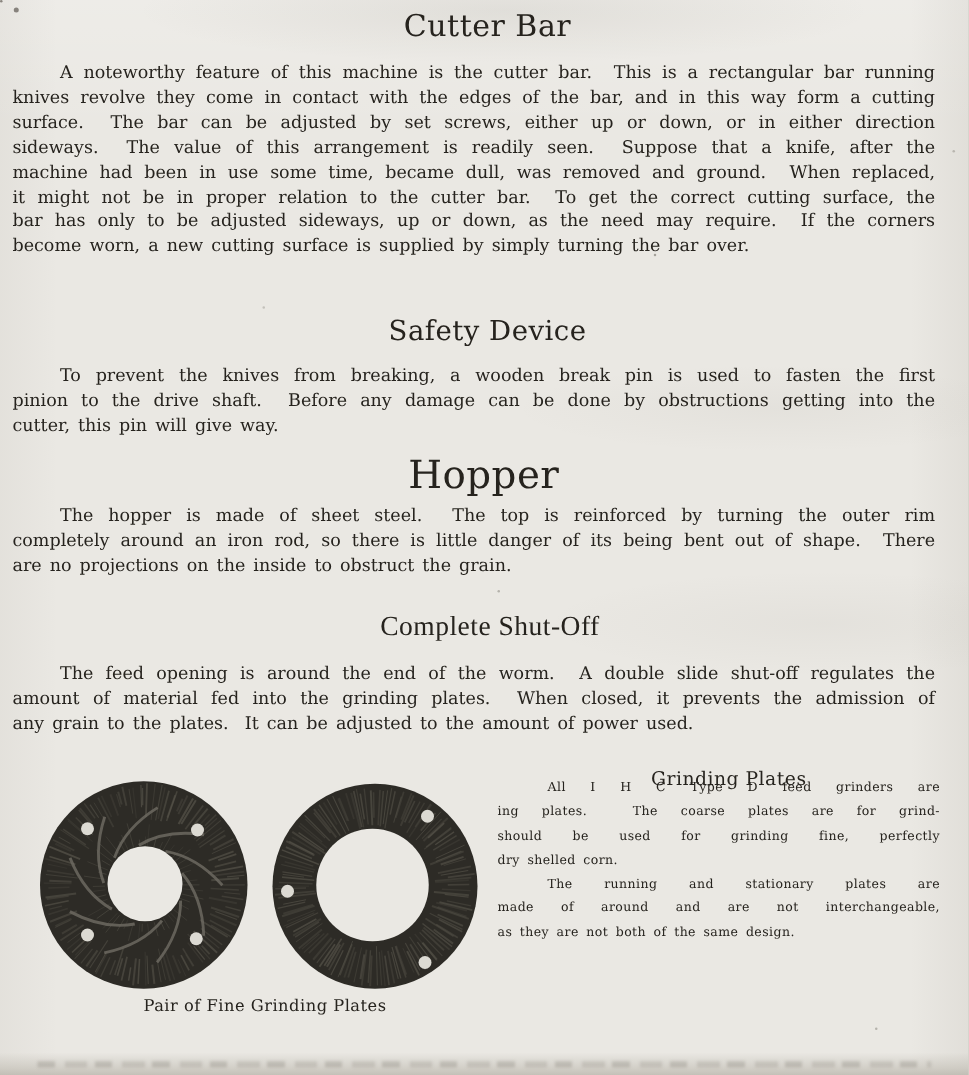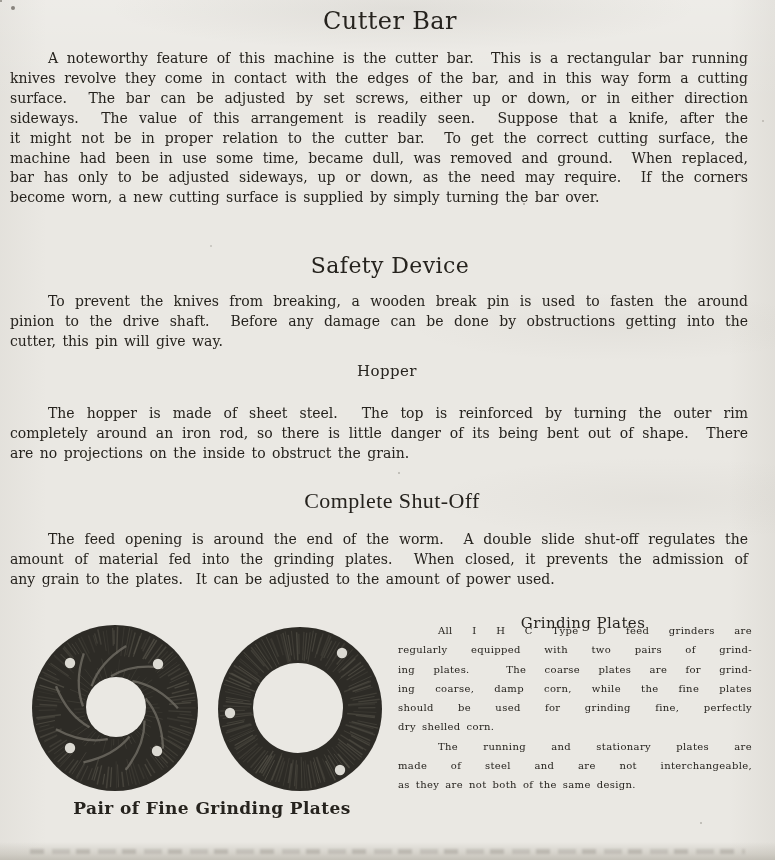--- a/index.html
+++ b/index.html
@@ -34,21 +34,21 @@
   .last{text-align:justify;text-align-last:left;word-spacing:2px;}
   .rcol{
     position:absolute;left:398px;top:621px;width:354px;
     font-size:10px;line-height:19.3px;letter-spacing:0.35px;word-spacing:1.5px;
   }
   .rcol .ind{padding-left:40px;}
   .rcol .last{word-spacing:2.5px;}
   .figure-wrap{position:absolute;left:20px;top:615px;width:370px;height:185px;}
   .fig-caption{
     position:absolute;left:212px;top:798px;transform:translateX(-50%);
-    font-size:17px;font-weight:bold;letter-spacing:0.4px;white-space:nowrap;
+    font-size:13px;font-weight:normal;letter-spacing:0.4px;white-space:nowrap;
   }
   .bolt{fill:#dcdad3;}
   .ghost-bottom{
     position:absolute;left:0;top:842px;width:775px;height:18px;pointer-events:none;
     background:linear-gradient(180deg, rgba(198,194,185,0) 0%, rgba(190,186,176,0.55) 70%, rgba(183,179,169,0.75) 100%);
   }
   .ghost-bottom::after{
     content:"";position:absolute;left:30px;right:30px;top:7px;height:5px;
     background:repeating-linear-gradient(90deg, rgba(95,90,80,0.22) 0 14px, rgba(95,90,80,0) 14px 22px, rgba(95,90,80,0.16) 22px 40px, rgba(95,90,80,0) 40px 46px);
     filter:blur(1.2px);
@@ -72,34 +72,34 @@
 <div class="page">
 
   <div class="speckles"></div>
 
   <div class="heading" style="left:390px;top:8px;font-size:24px;">Cutter Bar</div>
   <div class="para" style="top:49px;">
     <div class="jl ind">A noteworthy feature of this machine is the cutter bar.&nbsp; This is a rectangular bar running</div>
     <div class="jl">knives revolve they come in contact with the edges of the bar, and in this way form a cutting</div>
     <div class="jl">surface.&nbsp; The bar can be adjusted by set screws, either up or down, or in either direction</div>
     <div class="jl">sideways.&nbsp; The value of this arrangement is readily seen.&nbsp; Suppose that a knife, after the</div>
+    <div class="jl">machine had been in use some time, became dull, was removed and ground.&nbsp; When replaced,</div>
     <div class="jl">it might not be in proper relation to the cutter bar.&nbsp; To get the correct cutting surface, the</div>
-    <div class="jl">machine had been in use some time, became dull, was removed and ground.&nbsp; When replaced,</div>
     <div class="jl">bar has only to be adjusted sideways, up or down, as the need may require.&nbsp; If the corners</div>
     <div class="last">become worn, a new cutting surface is supplied by simply turning the bar over.</div>
   </div>
 
   <div class="heading" style="left:390px;top:254px;">Safety Device</div>
   <div class="para" style="top:292px;">
-    <div class="jl ind">To prevent the knives from breaking, a wooden break pin is used to fasten the around</div>
+    <div class="jl ind">To prevent the knives from breaking, a wooden break pin is used to fasten the first</div>
     <div class="jl">pinion to the drive shaft.&nbsp; Before any damage can be done by obstructions getting into the</div>
     <div class="last">cutter, this pin will give way.</div>
   </div>
 
-  <div class="heading" style="left:387px;top:363px;font-size:15px;">Hopper</div>
+  <div class="heading" style="left:387px;top:363px;font-size:31px;">Hopper</div>
   <div class="para" style="top:404px;">
     <div class="jl ind">The hopper is made of sheet steel.&nbsp; The top is reinforced by turning the outer rim</div>
     <div class="jl">completely around an iron rod, so there is little danger of its being bent out of shape.&nbsp; There</div>
     <div class="last">are no projections on the inside to obstruct the grain.</div>
   </div>
 
   <div class="heading" style="left:392px;top:489px;font-family:Liberation Serif, serif;">Complete Shut-Off</div>
   <div class="para" style="top:530px;">
     <div class="jl ind">The feed opening is around the end of the worm.&nbsp; A double slide shut-off regulates the</div>
     <div class="jl">amount of material fed into the grinding plates.&nbsp; When closed, it prevents the admission of</div>
@@ -442,24 +442,22 @@
       <circle class="bolt" cx="322" cy="38" r="5.2"></circle>
       <circle class="bolt" cx="210" cy="98" r="5.2"></circle>
       <circle class="bolt" cx="320" cy="155" r="5.2"></circle>
     </svg>
   </div>
   <div class="fig-caption">Pair of Fine Grinding Plates</div>
 
   <div class="heading" style="left:583px;top:615px;font-size:15px;">Grinding Plates</div>
   <div class="rcol">
     <div class="jl ind">All I H C Type D feed grinders are</div>
-    <div class="jl">regularly equipped with two pairs of grind-</div>
     <div class="jl">ing plates.&nbsp; The coarse plates are for grind-</div>
-    <div class="jl">ing coarse, damp corn, while the fine plates</div>
     <div class="jl">should be used for grinding fine, perfectly</div>
     <div class="last">dry shelled corn.</div>
     <div class="jl ind">The running and stationary plates are</div>
-    <div class="jl">made of steel and are not interchangeable,</div>
+    <div class="jl">made of around and are not interchangeable,</div>
     <div class="last">as they are not both of the same design.</div>
   </div>
 
   <div class="ghost-bottom"></div>
 </div>
 
 </body></html>

